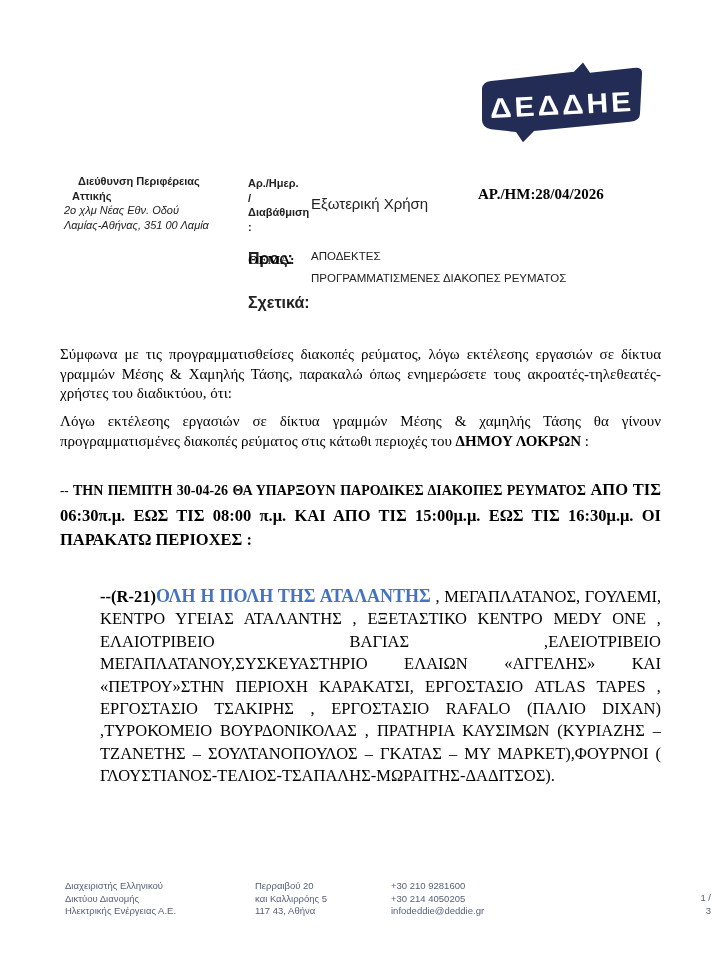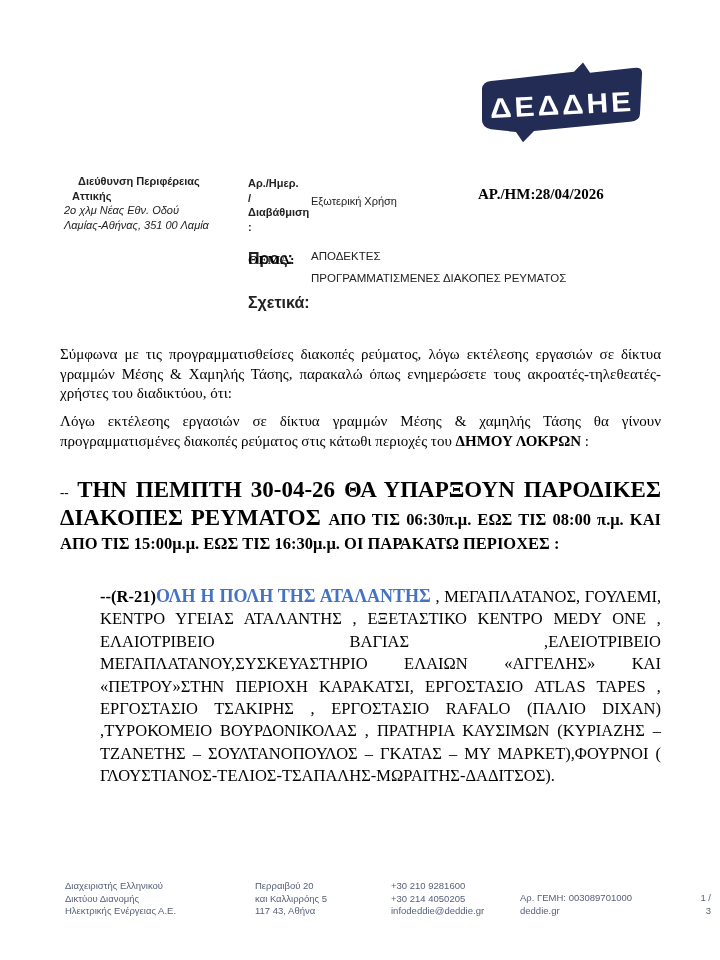--- a/index.html
+++ b/index.html
@@ -9,39 +9,39 @@
   }
   .abs{position:absolute;}
   .sans{font-family:"Liberation Sans","DejaVu Sans",sans-serif;}
   .serif{font-family:"Liberation Serif","DejaVu Serif",serif;}
   .pre{white-space:pre-line;}
   
   #office{left:64px;top:174px;width:176px;font-size:11px;line-height:14.5px;color:#222;}
   #office .office-title{font-weight:bold;text-indent:6px;margin-left:8px;}
   
   #meta-label{left:248px;top:176px;width:62px;font-size:11px;line-height:14.5px;font-weight:bold;color:#222;overflow-wrap:break-word;word-break:break-word;}
-  #classification{left:311px;top:195px;font-size:11px;color:#222;}
+  #classification{left:311px;top:195px;font-size:15px;color:#222;}
   #refnum{left:478px;top:186px;font-size:15px;font-weight:bold;color:#000;}
   
   .field-label{left:248px;font-size:16px;font-weight:bold;color:#222;}
   .field-value{left:311px;font-size:11.5px;color:#222;}
   #pros-label{top:250px;}
   #pros-value{top:250px;}
   #thema-label{top:252px;font-family:"Liberation Serif","DejaVu Serif",serif;font-size:13.5px;color:#000;}
   #thema-value{top:272px;}
   #sxetika-label{top:294px;}
   
   .para{left:60px;width:601px;text-align:justify;color:#000;
         font-family:"Liberation Serif","DejaVu Serif",serif;}
   #para1{top:345px;font-size:15px;line-height:19.5px;}
   #para2{top:412px;font-size:15px;line-height:19.5px;}
   #para2 .bold{font-weight:bold;}
   #heading{top:478px;font-weight:bold;line-height:24.5px;}
   #heading .dash{font-size:13px;}
-  #heading .big{font-size:23px;margin-top:28px;}
+  #heading .big{font-size:14px;margin-top:28px;}
   #heading .small{font-size:16.5px;}
   #areas{left:100px;top:585px;width:561px;font-size:16.5px;line-height:22.4px;}
   #areas .prefix{font-weight:bold;}
   #areas .highlight{font-weight:bold;font-size:18px;color:#4472c4;}
   
   .foot{top:880px;font-size:9.5px;line-height:12.5px;color:#56607a;}
   #foot-company{left:65px;width:140px;}
   #foot-address{left:255px;width:120px;}
   #foot-contact{left:391px;width:120px;}
   #foot-registry{left:520px;width:130px;top:892px;}
@@ -88,18 +88,16 @@
 
   <div id="foot-company" class="abs foot sans pre">Διαχειριστής Ελληνικού
 Δικτύου Διανομής
 Ηλεκτρικής Ενέργειας Α.Ε.</div>
   <div id="foot-address" class="abs foot sans pre">Περραιβού 20
 και Καλλιρρόης 5
 117 43, Αθήνα</div>
   <div id="foot-contact" class="abs foot sans pre">+30 210 9281600
 +30 214 4050205
 infodeddie@deddie.gr</div>
-  <div id="foot-registry" class="abs foot sans pre">Αρ. ΓΕΜΗ: 003089701000
-deddie.gr</div>
   <div id="foot-page" class="abs foot sans pre">1 /
 3</div>
 
 </div>
 
 </body></html>

